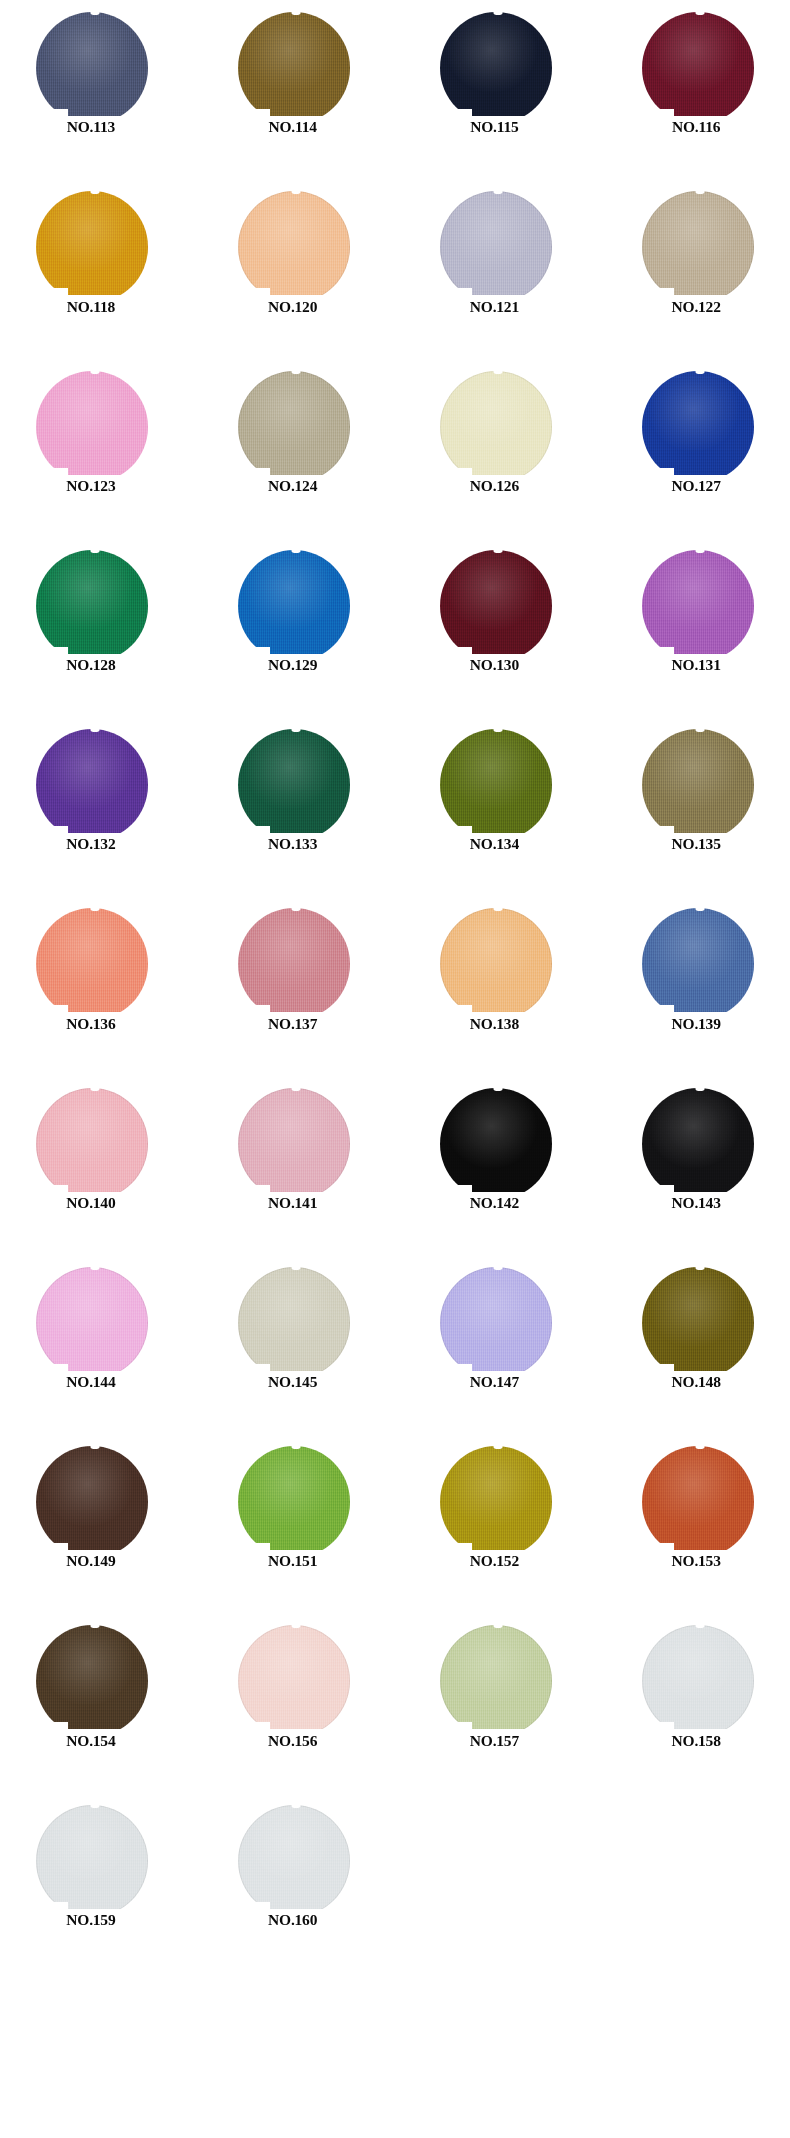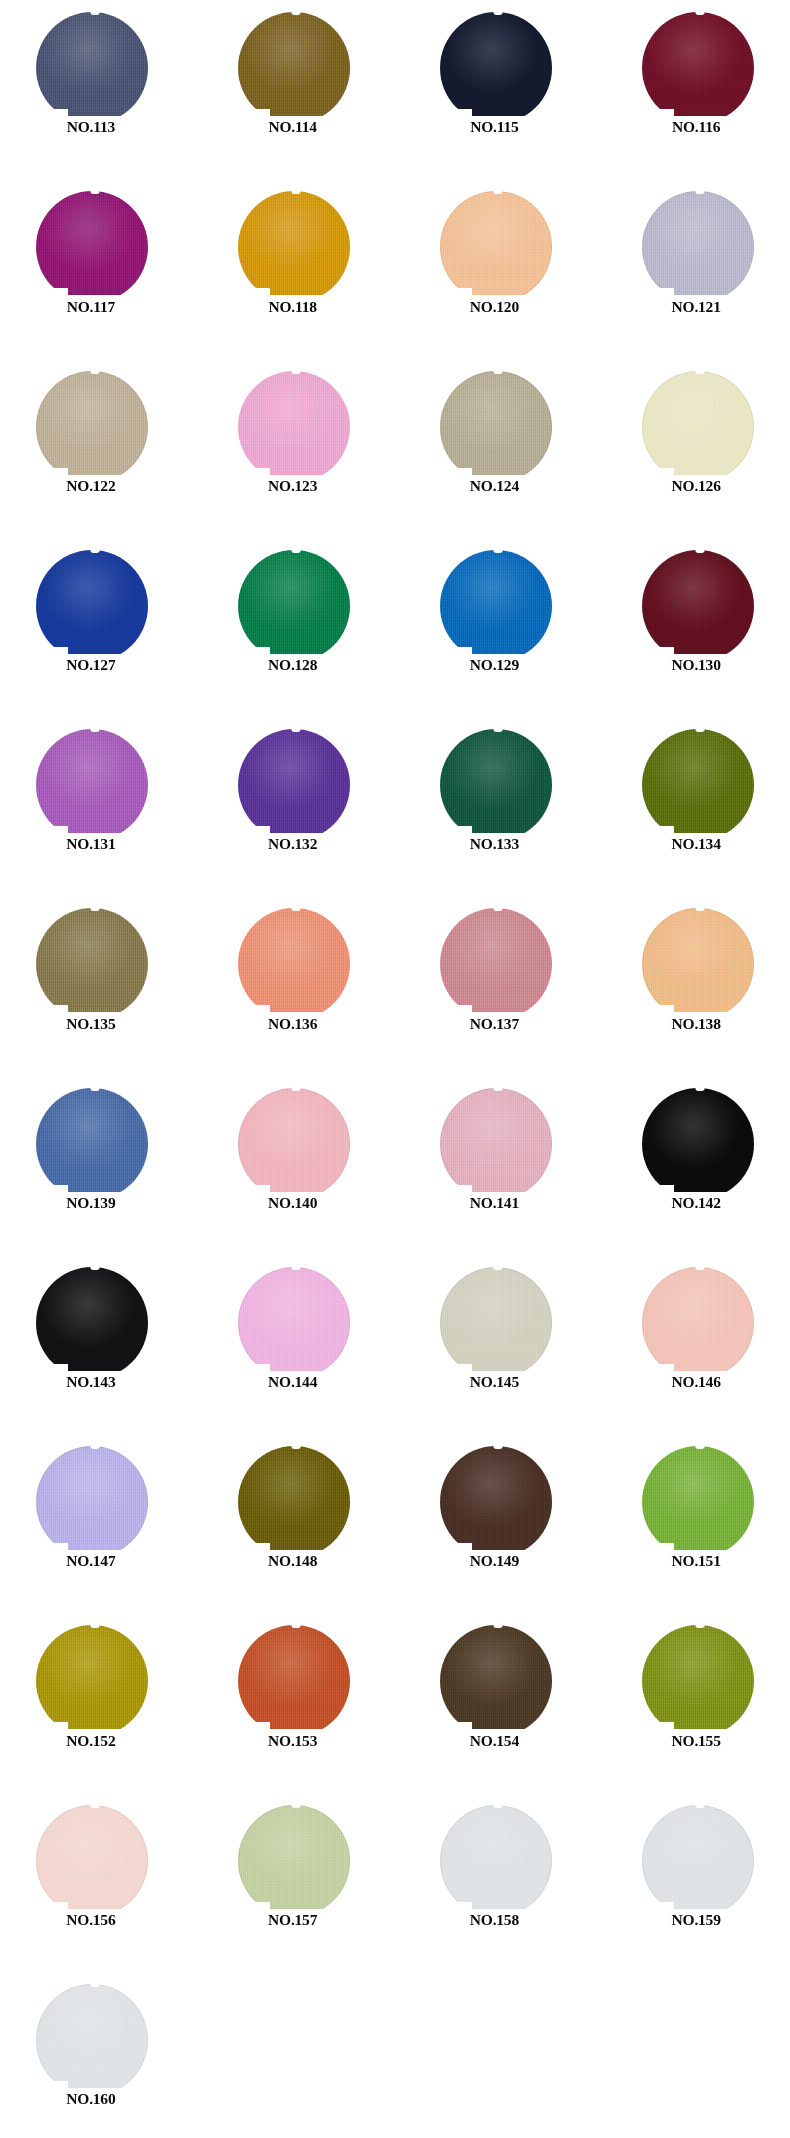--- a/index.html
+++ b/index.html
@@ -189,31 +189,20 @@
         <div class="swatch-texture"></div>
         <div class="swatch-shade"></div>
         <div class="swatch-nick"></div>
         <div class="swatch-label">
           <span class="swatch-label-text">NO.116</span>
         </div>
       </div>
     </div>
     <div class="swatch-cell">
       <div class="swatch-disc">
-        <div class="swatch-fill" style="background-color: rgb(140, 26, 114);"></div>
-        <div class="swatch-texture"></div>
-        <div class="swatch-shade"></div>
-        <div class="swatch-nick"></div>
-        <div class="swatch-label">
-          <span class="swatch-label-text">NO.117</span>
-        </div>
-      </div>
-    </div>
-    <div class="swatch-cell">
-      <div class="swatch-disc">
         <div class="swatch-fill" style="background-color: rgb(210, 150, 19);"></div>
         <div class="swatch-texture"></div>
         <div class="swatch-shade"></div>
         <div class="swatch-nick"></div>
         <div class="swatch-label">
           <span class="swatch-label-text">NO.118</span>
         </div>
       </div>
     </div>
     <div class="swatch-cell">
@@ -486,31 +475,20 @@
         <div class="swatch-texture"></div>
         <div class="swatch-shade"></div>
         <div class="swatch-nick"></div>
         <div class="swatch-label">
           <span class="swatch-label-text">NO.145</span>
         </div>
       </div>
     </div>
     <div class="swatch-cell">
       <div class="swatch-disc pale">
-        <div class="swatch-fill" style="background-color: rgb(242, 195, 183);"></div>
-        <div class="swatch-texture"></div>
-        <div class="swatch-shade"></div>
-        <div class="swatch-nick"></div>
-        <div class="swatch-label">
-          <span class="swatch-label-text">NO.146</span>
-        </div>
-      </div>
-    </div>
-    <div class="swatch-cell">
-      <div class="swatch-disc pale">
         <div class="swatch-fill" style="background-color: rgb(183, 177, 232);"></div>
         <div class="swatch-texture"></div>
         <div class="swatch-shade"></div>
         <div class="swatch-nick"></div>
         <div class="swatch-label">
           <span class="swatch-label-text">NO.147</span>
         </div>
       </div>
     </div>
     <div class="swatch-cell">
@@ -573,31 +551,20 @@
         <div class="swatch-fill" style="background-color: rgb(76, 58, 38);"></div>
         <div class="swatch-texture"></div>
         <div class="swatch-shade"></div>
         <div class="swatch-nick"></div>
         <div class="swatch-label">
           <span class="swatch-label-text">NO.154</span>
         </div>
       </div>
     </div>
     <div class="swatch-cell">
-      <div class="swatch-disc">
-        <div class="swatch-fill" style="background-color: rgb(126, 143, 32);"></div>
-        <div class="swatch-texture"></div>
-        <div class="swatch-shade"></div>
-        <div class="swatch-nick"></div>
-        <div class="swatch-label">
-          <span class="swatch-label-text">NO.155</span>
-        </div>
-      </div>
-    </div>
-    <div class="swatch-cell">
       <div class="swatch-disc pale">
         <div class="swatch-fill" style="background-color: rgb(243, 214, 208);"></div>
         <div class="swatch-texture"></div>
         <div class="swatch-shade"></div>
         <div class="swatch-nick"></div>
         <div class="swatch-label">
           <span class="swatch-label-text">NO.156</span>
         </div>
       </div>
     </div>

